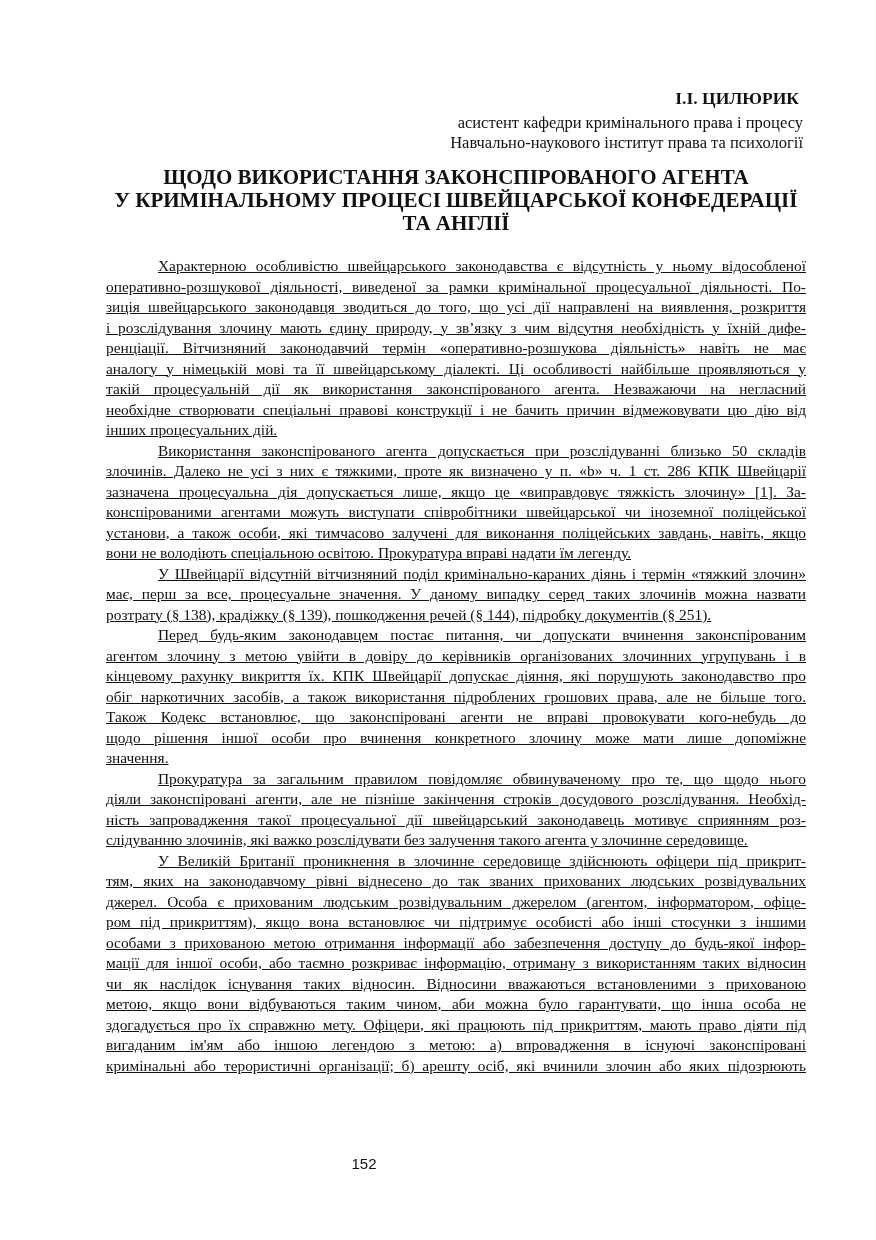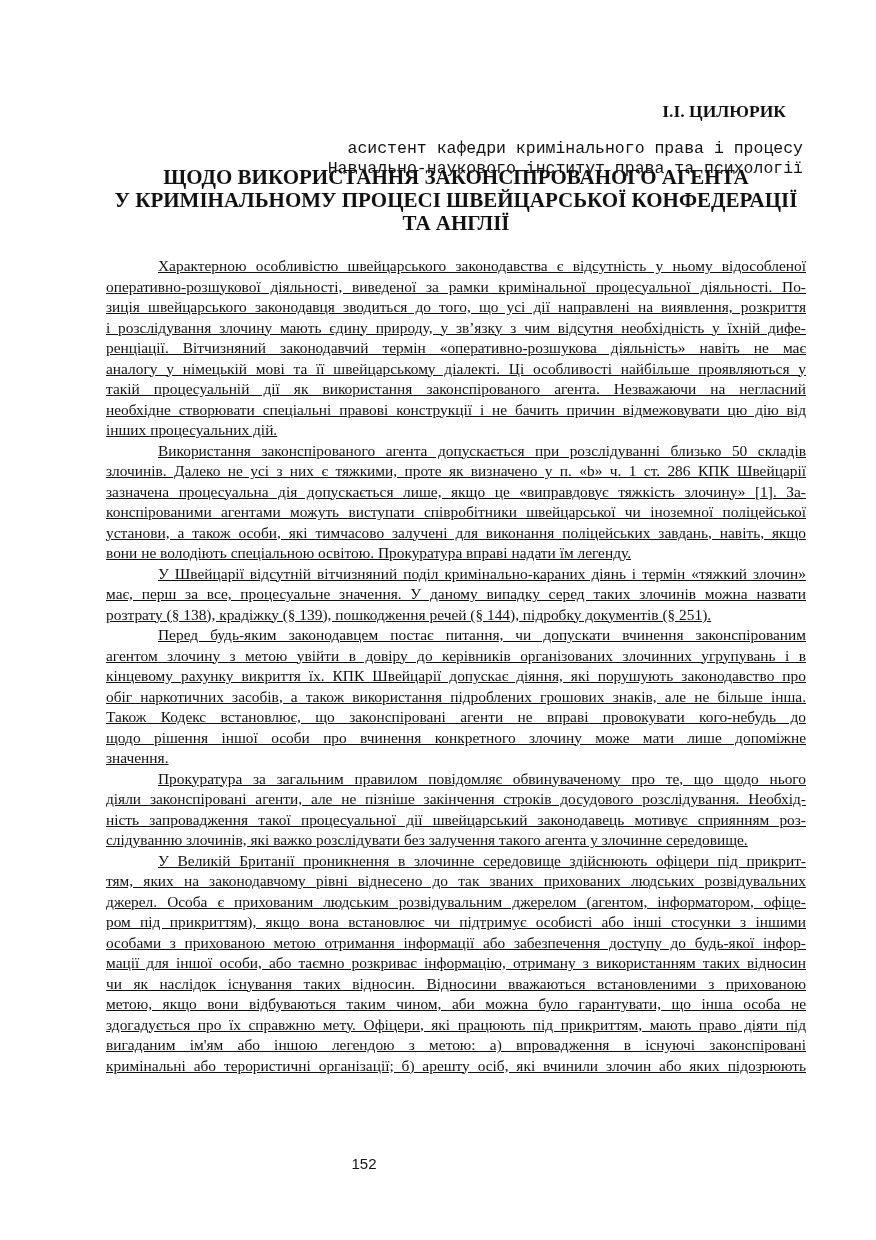--- a/index.html
+++ b/index.html
@@ -1,21 +1,21 @@
 <!DOCTYPE html>
 <html><head>
 <meta charset="utf-8">
 <style>
   html, body { margin: 0; padding: 0; background: #ffffff; }
   body { width: 876px; height: 1240px; position: relative; overflow: hidden; }
   .page { position: absolute; left: 0; top: 0; width: 876px; height: 1240px; background: #fff; color: #111; }
   .serif { font-family: "Liberation Serif", "DejaVu Serif", serif; }
   .author-block { position: absolute; right: 73px; top: 84px; text-align: right; }
-  .author-name { font-weight: bold; font-size: 17.5px; line-height: 21px; margin: 17px; }
-  .author-line { font-size: 16.5px; line-height: 20px; margin: 0; font-family: Liberation Mono, monospace; }
+  .author-name { font-weight: bold; font-size: 17.5px; line-height: 21px; margin: 4px; }
+  .author-line { font-size: 16.5px; line-height: 20px; margin: 0; }
   .title { position: absolute; left: 106px; width: 700px; top: 166px; text-align: center; font-weight: bold; font-size: 21px; line-height: 23px; margin: 0; }
   .title span { display: block; }
   .body { position: absolute; left: 106px; width: 700px; top: 256px; font-size: 15.4px; }
   .ln { display: block; height: 20.5px; line-height: 20.5px; text-align: justify; text-align-last: justify; white-space: nowrap; overflow: visible; text-decoration: underline; }
   .ln.first { text-indent: 52px; }
   .ln.last { text-align-last: left; }
   .footer { position: absolute; left: 0; width: 728px; top: 1155px; text-align: center; font-family: "Liberation Sans", "DejaVu Sans", sans-serif; font-size: 15px; }
 </style>
 </head>
 <body>
@@ -60,21 +60,21 @@
     <div>
       <span class="ln first">У Швейцарії відсутній вітчизняний поділ кримінально-караних діянь і термін «тяжкий злочин»</span>
       <span class="ln">має, перш за все, процесуальне значення. У даному випадку серед таких злочинів можна назвати</span>
       <span class="ln last">розтрату (§ 138), крадіжку (§ 139), пошкодження речей (§ 144), підробку документів (§ 251).</span>
     </div>
 
     <div>
       <span class="ln first">Перед будь-яким законодавцем постає питання, чи допускати вчинення законспірованим</span>
       <span class="ln">агентом злочину з метою увійти в довіру до керівників організованих злочинних угрупувань і в</span>
       <span class="ln">кінцевому рахунку викриття їх. КПК Швейцарії допускає діяння, які порушують законодавство про</span>
-      <span class="ln">обіг наркотичних засобів, а також використання підроблених грошових знаків, але не більше інша.</span>
+      <span class="ln">обіг наркотичних засобів, а також використання підроблених грошових права, але не більше того.</span>
       <span class="ln">Також Кодекс встановлює, що законспіровані агенти не вправі провокувати кого-небудь до</span>
       <span class="ln">щодо рішення іншої особи про вчинення конкретного злочину може мати лише допоміжне</span>
       <span class="ln last">значення.</span>
     </div>
 
     <div>
       <span class="ln first">Прокуратура за загальним правилом повідомляє обвинуваченому про те, що щодо нього</span>
       <span class="ln">діяли законспіровані агенти, але не пізніше закінчення строків досудового розслідування. Необхід-</span>
       <span class="ln">ність запровадження такої процесуальної дії швейцарський законодавець мотивує сприянням роз-</span>
       <span class="ln last">слідуванню злочинів, які важко розслідувати без залучення такого агента у злочинне середовище.</span>

